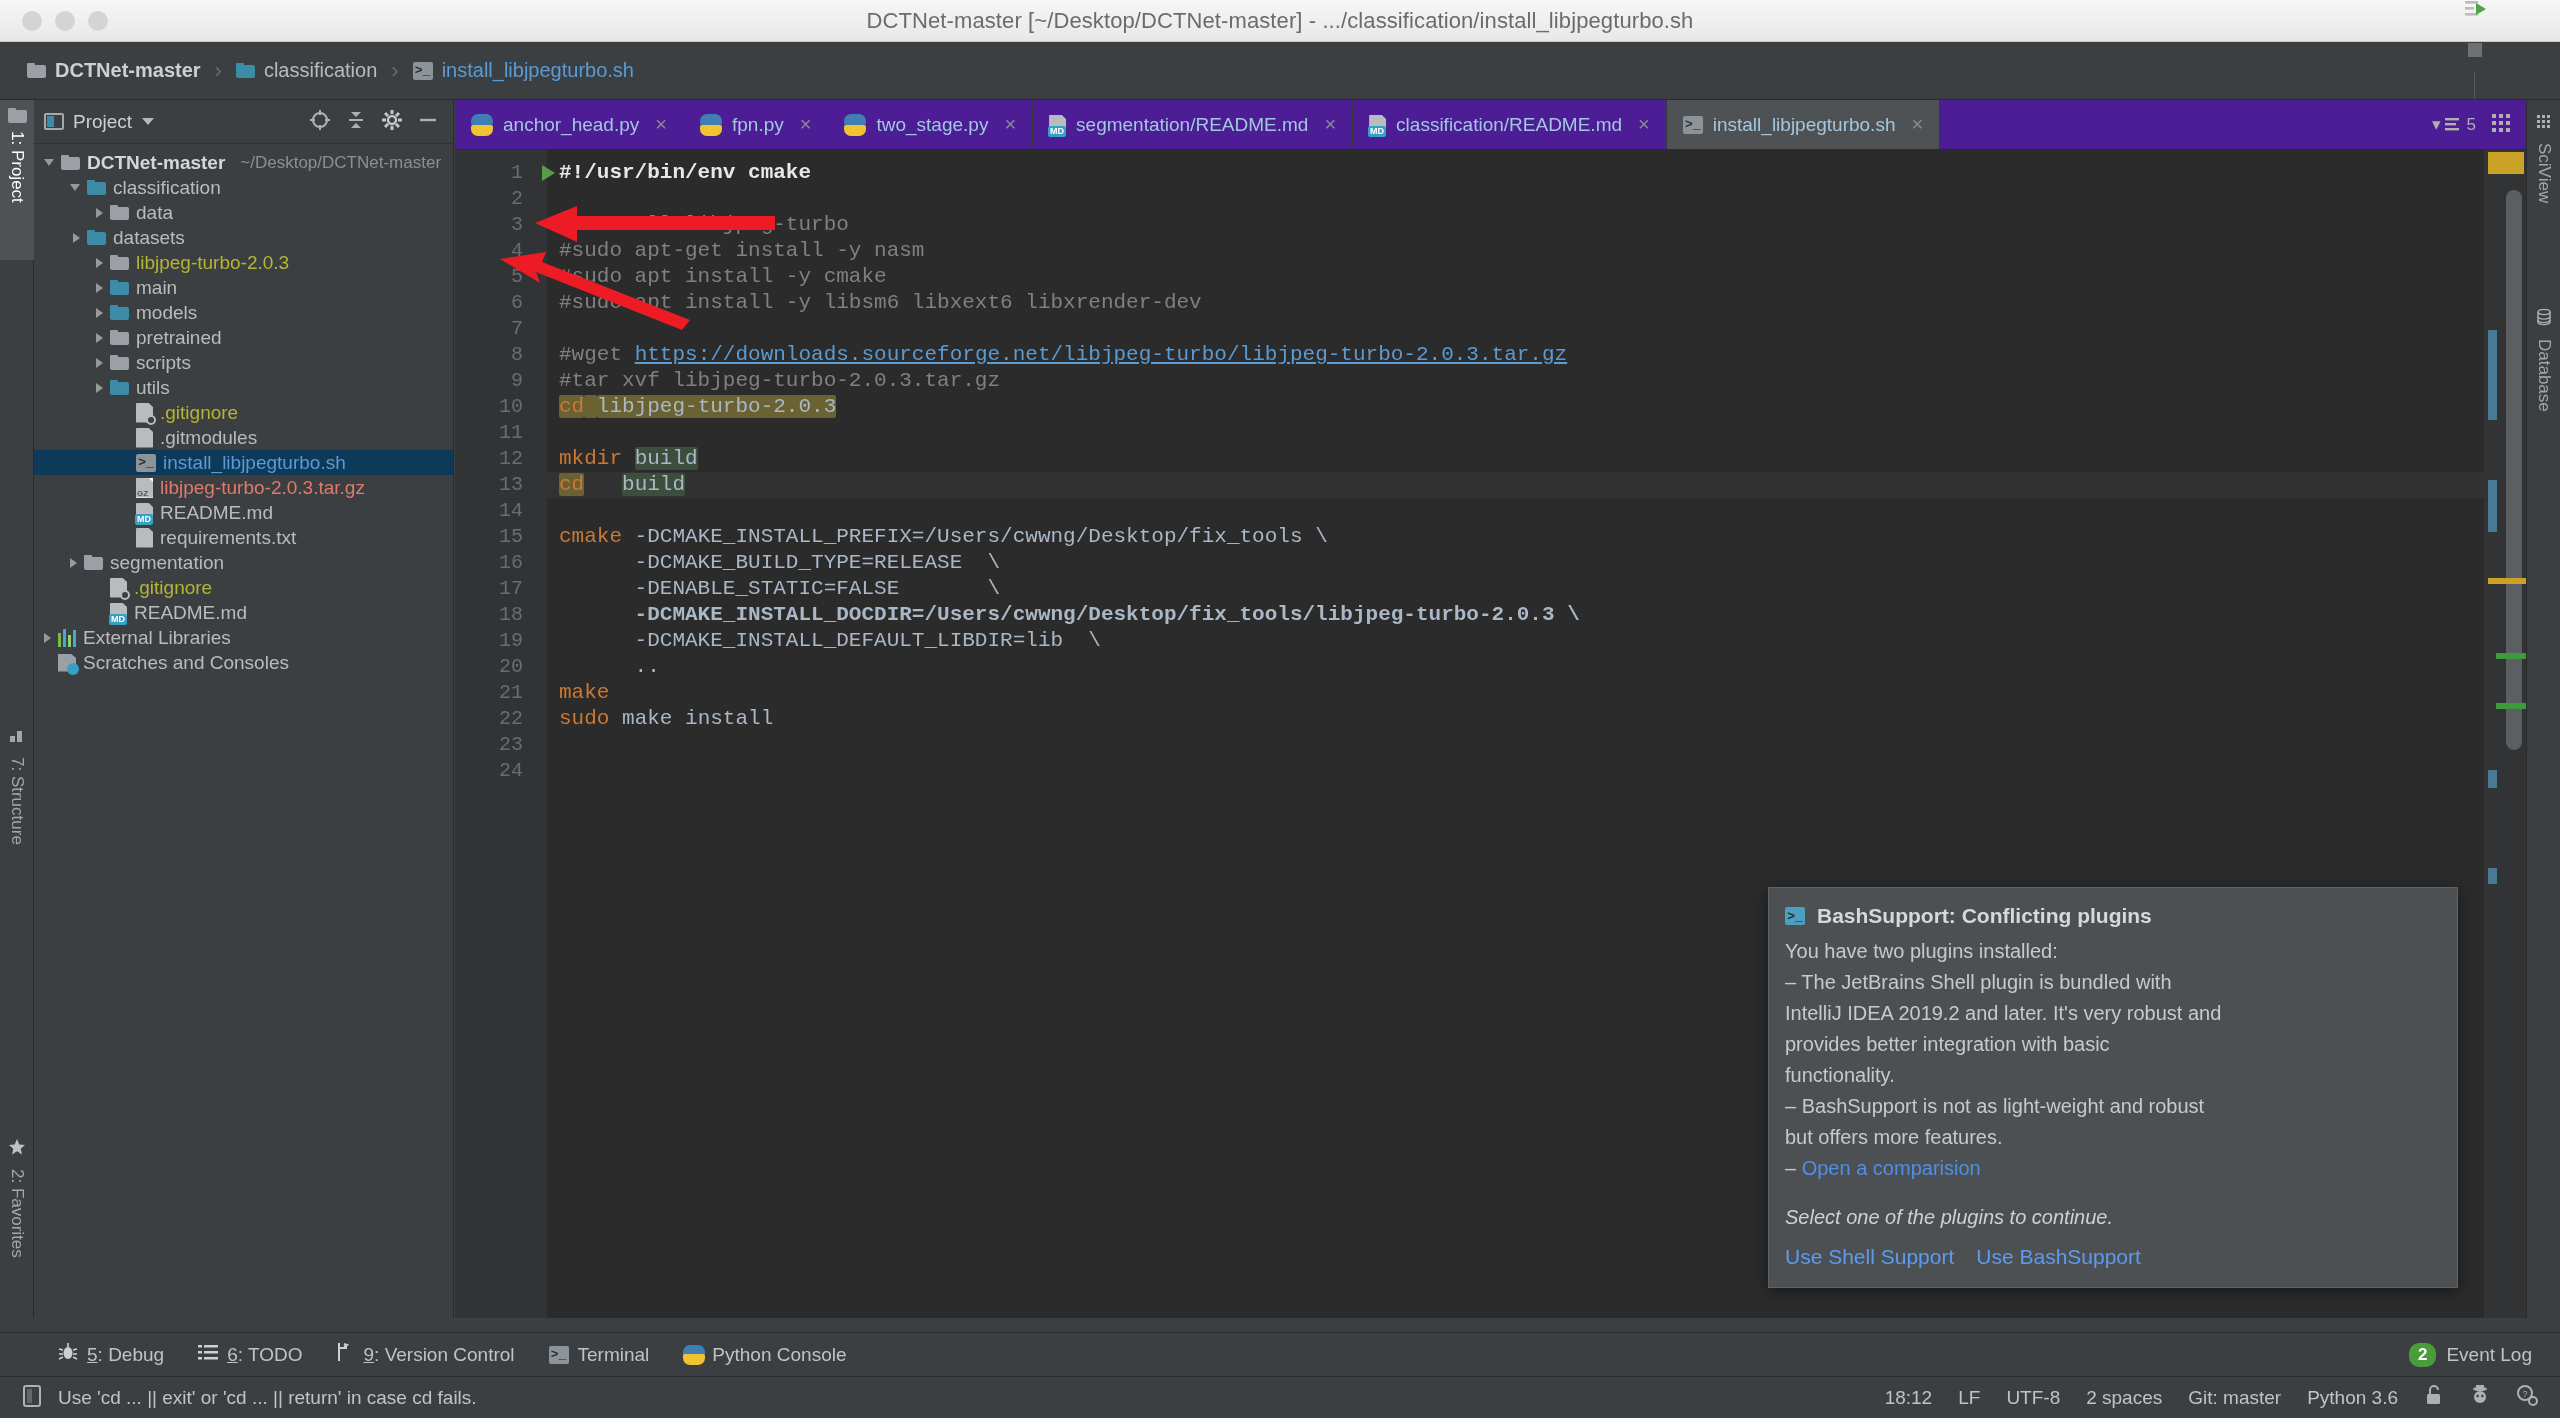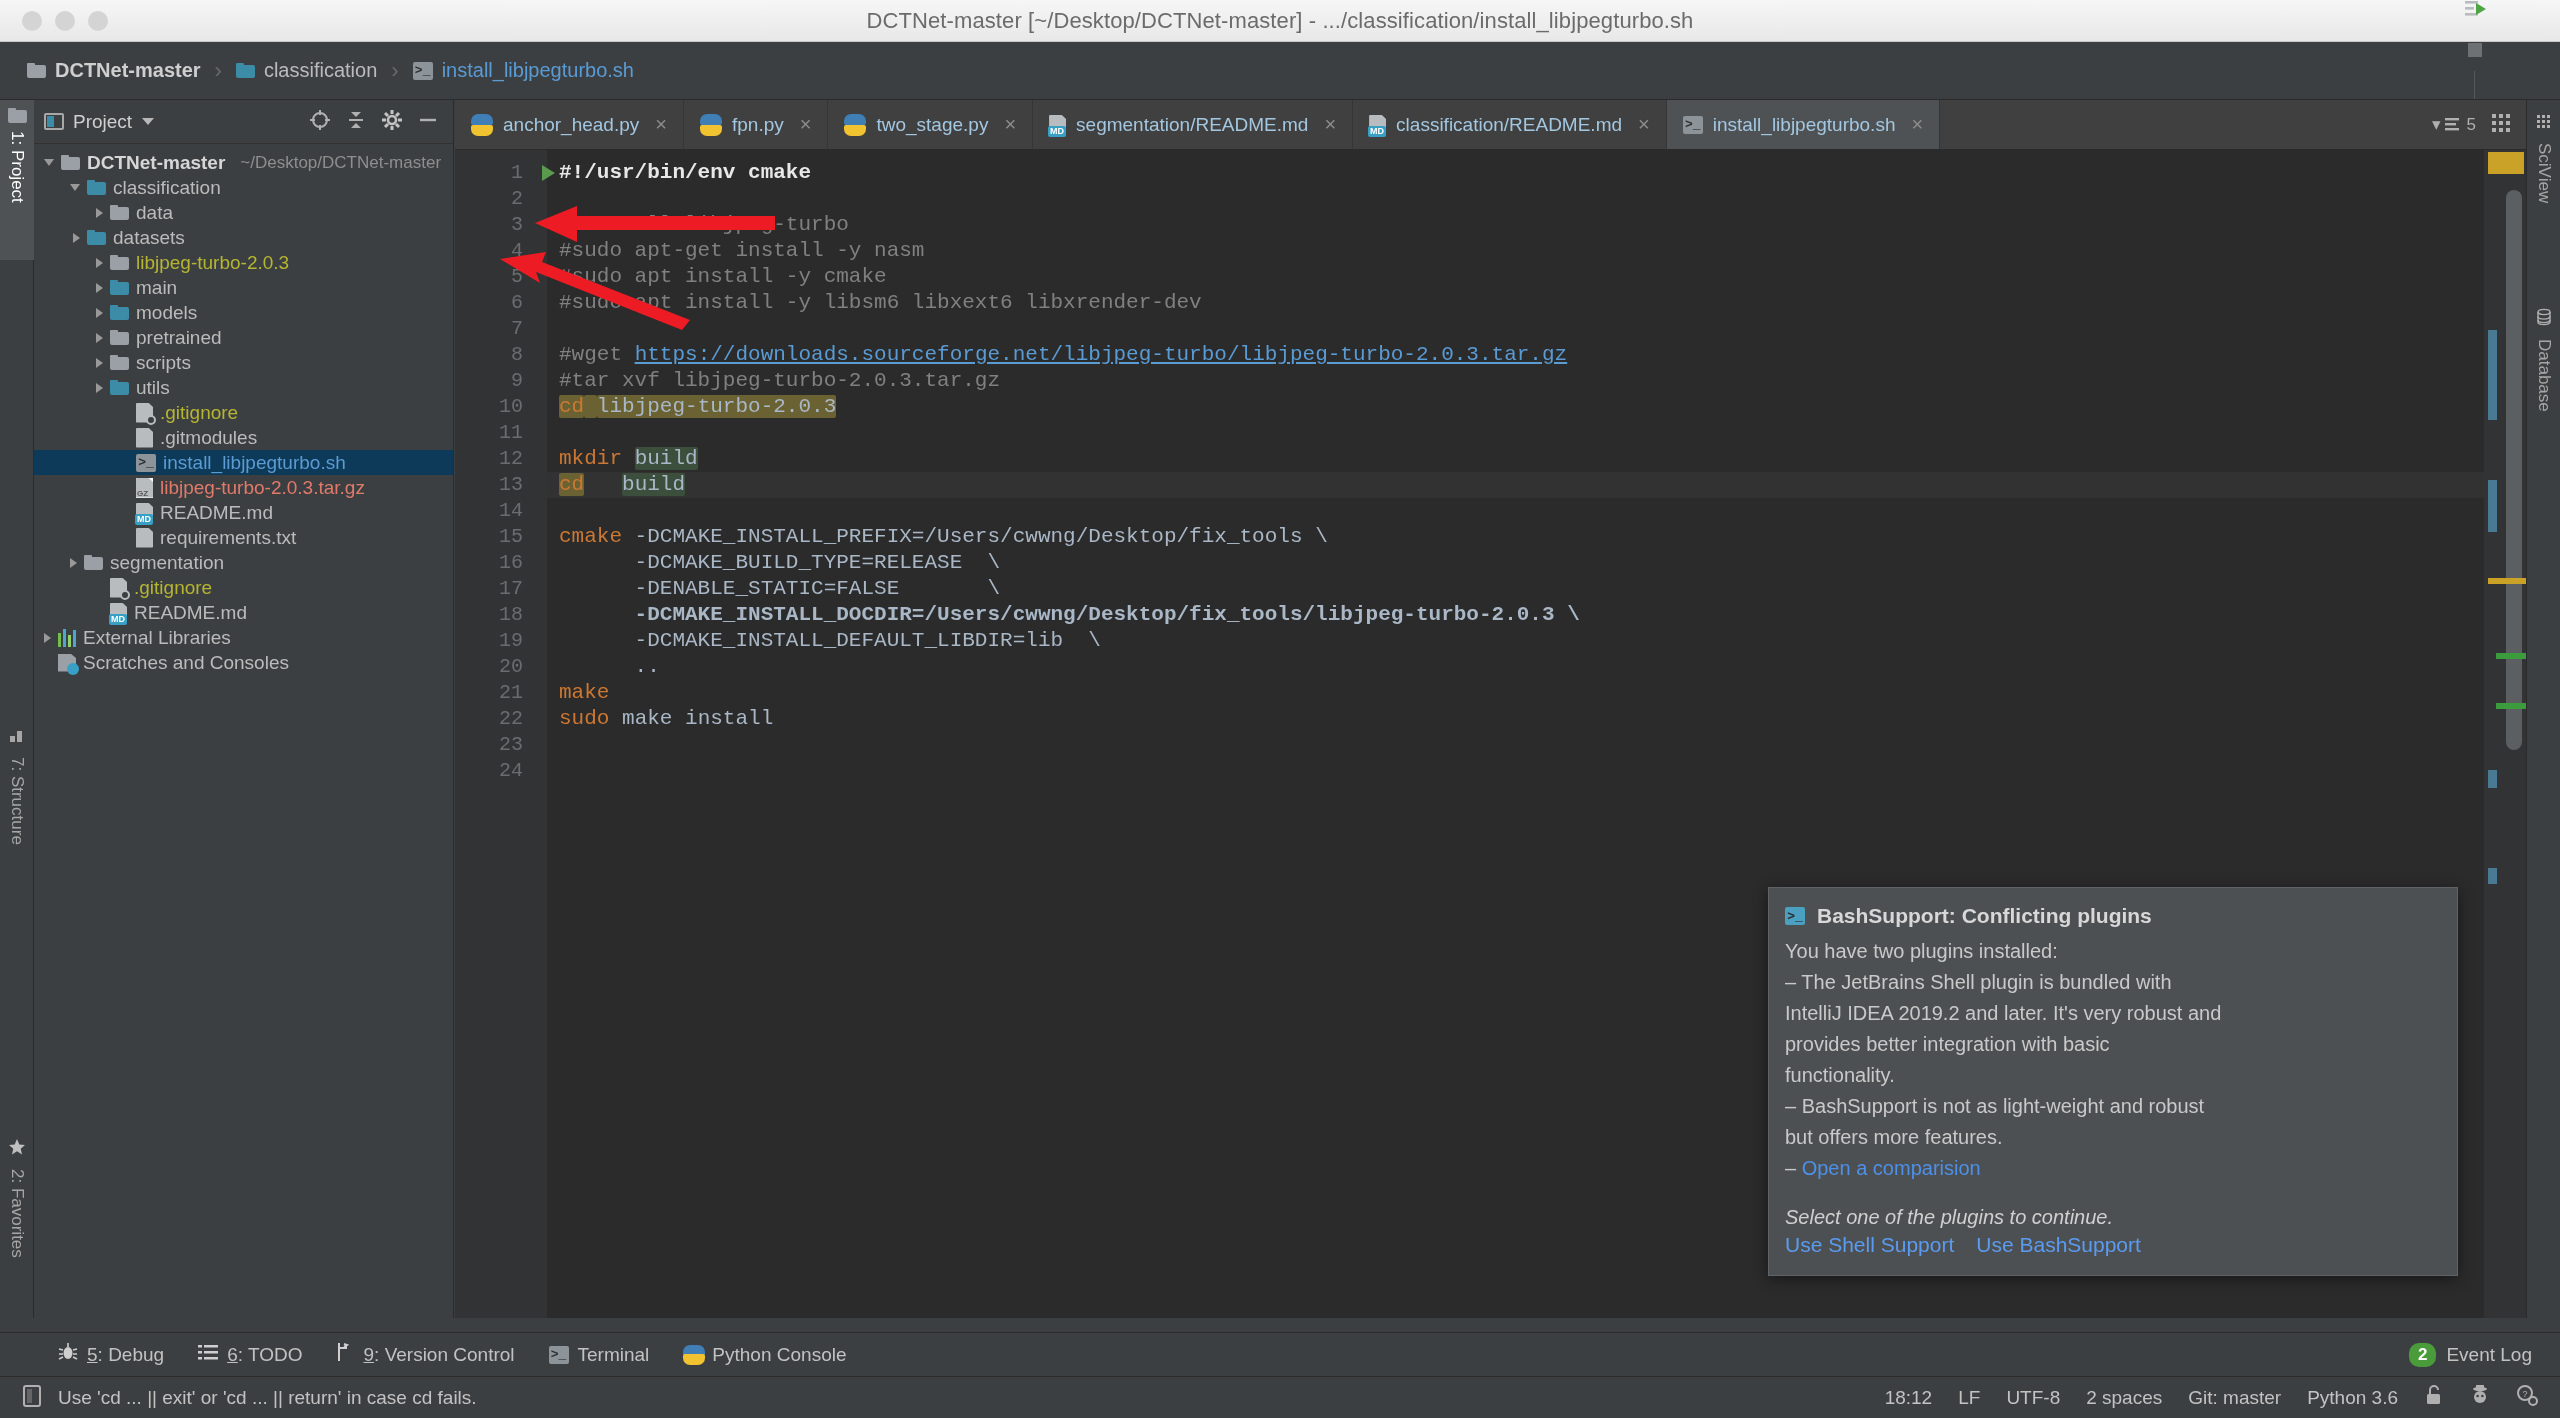--- a/index.html
+++ b/index.html
@@ -114,21 +114,21 @@
   .gzbadge { position:absolute; left:1px; bottom:0px; color:#555; font-size:8px; font-weight:bold; }
   .gitdot { position:absolute; right:-3px; bottom:-2px; width:10px;height:10px;border:2px solid #b9bcbe;border-radius:50%;background:#3c3f41;}
   .extlib { display:inline-flex; gap:2px; align-items:flex-end; height:18px; }
   .extlib i { width:3px; display:block; }
   .scratch { width:18px;height:18px;position:relative;display:inline-block; }
   .scratch:before{content:"";position:absolute;inset:0;background:#9aa0a6;clip-path:polygon(0 0,70% 0,100% 25%,100% 100%,0 100%);}
   .scratch:after{content:"";position:absolute;right:-3px;bottom:-3px;width:12px;height:12px;border-radius:50%;background:#38a0c4;}
 
   
   .editor-wrap { position: absolute; top: 100px; left: 455px; right: 34px; height: 1218px; background: #2b2b2b; }
-  .tabbar { height: 50px; background: #404040; display: flex; align-items: stretch; border-bottom: 1px solid #2b2b2b;}
+  .tabbar { height: 50px; background: #4c1d95; display: flex; align-items: stretch; border-bottom: 1px solid #2b2b2b;}
   .etab {
     display: flex; align-items: center; gap: 10px; padding: 0 16px;
     font-size: 19px; color: #a3c7e0; border-right: 1px solid #343739;
   }
   .etab.active { background: #4e5254; }
   .etab .close { color: #8d8d8d; font-size: 20px; margin-left: 6px; }
   .tab-extras { margin-left: auto; display:flex; align-items:center; gap:14px; padding: 0 14px; }
   .tabcount { display:flex; align-items:center; gap:4px; color:#b0b0b0; font-size:17px; }
 
   .code-area { position: relative; height: 1168px; display: flex; background: #2b2b2b; }
@@ -163,21 +163,21 @@
   .notif {
     position: absolute; left: 1768px; top: 887px; width: 690px;
     background: #4d5052; border: 1px solid #5f6365; box-shadow: 0 3px 14px rgba(0,0,0,.45);
     padding: 16px 20px 18px 16px;
   }
   .notif-head { display: flex; align-items: center; gap: 12px; margin-bottom: 8px; }
   .notif-title { font-size: 21px; font-weight: bold; color: #d8d8d8; }
   .notif-body { font-size: 20px; color: #c9c9c9; line-height: 31px; }
   .notif-body a, .notif-link { color: #4d90e8; }
   .notif-italic { font-style: italic; color: #d0d0d0; display:block; margin-top: 18px; font-size: 20px;}
-  .notif-actions { display:flex; gap: 22px; }
+  .notif-actions { display:flex; gap: 22px; margin-top: 12px; }
   .notif-actions span { color: #5b9bf0; font-size: 21px; }
 
   
   .toolwin {
     position: absolute; left: 0; bottom: 42px; width: 2560px; height: 44px;
     background: #3c3f41; border-top: 1px solid #2b2b2b;
     display: flex; align-items: center; gap: 34px; padding-left: 58px;
   }
   .twbtn { display: flex; align-items: center; gap: 9px; font-size: 19px; color: #c2c2c2; }
   .twbtn u { text-decoration: underline; }

